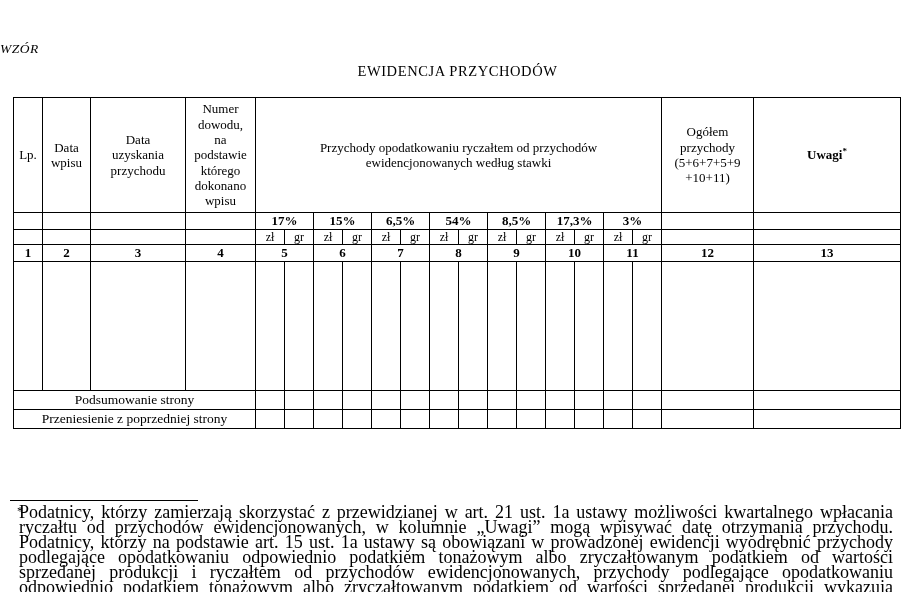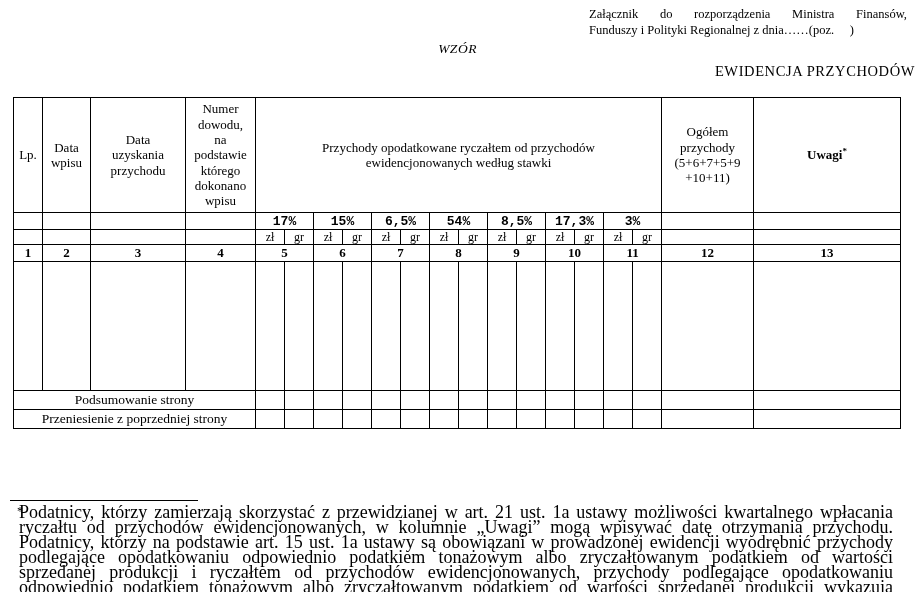--- a/index.html
+++ b/index.html
@@ -5,57 +5,53 @@
   html,body { margin:0; padding:0; background:#fff; }
   .page {
     position:relative; width:915px; height:592px; background:#ffffff;
     font-family:"Liberation Serif", serif; color:#000; overflow:hidden;
   }
   
   .annex { position:absolute; top:7px; right:8px; width:318px; font-size:12.5px; line-height:15.5px; }
   .annex .l1 { text-align:justify; text-align-last:justify; }
   .annex .l2 { text-align:left; }
   
-  .wzor  { position:absolute; top:41px; left:0; width:100%; text-align:center;
+  .wzor  { position:absolute; top:41px; left:0; width:100%; text-align:left;
            font-style:italic; font-size:13.5px; letter-spacing:0.5px; }
-  .title { position:absolute; top:63px; left:0; width:100%; text-align:right;
+  .title { position:absolute; top:63px; left:0; width:100%; text-align:center;
            font-size:14.5px; letter-spacing:0.6px; }
   
   table.form { position:absolute; top:97px; left:13px; width:887px;
                border-collapse:collapse; table-layout:fixed; }
   table.form td { border:1px solid #000; padding:0; margin:0; text-align:center;
                   vertical-align:middle; font-size:13px; overflow:hidden; }
   .hdr { white-space:pre-line; line-height:1.18; }
   .bold { font-weight:bold; }
   sup { font-size:9px; vertical-align:super; line-height:0; }
   tr.r-head  td { height:114px; }
-  tr.r-rates td { height:16px; font-weight:bold;font-family:Liberation Mono, monospace; }
+  tr.r-rates td { height:16px; font-weight:bold; }
   tr.r-units td { height:14px; font-size:12px; line-height:12px; }
   tr.r-nums  td { height:16px; font-weight:bold; }
   tr.r-body  td { height:128px; }
   tr.r-sum1  td, tr.r-sum2 td { height:18px; }
   tr.r-sum3  td { height:34px; }
   .sum-label { text-align:right; padding:0 4px !important;
                font-size:13.5px !important; white-space:pre-line; line-height:1.2; }
   
   .footnote-rule { position:absolute; left:10px; top:500px; width:188px;
                    border-top:1px solid #000; height:0; }
   .footnote-mark { position:absolute; left:17px; top:504px; font-size:12px; }
   .footnote { position:absolute; left:19px; top:505px; width:874px;
               font-size:18px; line-height:15px; text-align:justify; }
 </style>
 </head>
 <body>
 
 <div class="page">
 
-  <div class="annex">
-    <div class="l1">Załącznik do rozporządzenia Ministra Finansów,</div>
-    <div class="l2">Funduszy i Polityki Regionalnej z dnia……(poz.&nbsp;&nbsp;&nbsp;&nbsp;&nbsp;)</div>
-  </div>
 
   <div class="wzor">WZÓR</div>
   <div class="title">EWIDENCJA PRZYCHODÓW</div>
 
   <table class="form">
     <colgroup>
       <col style="width:29px">
         <col style="width:48px">
         <col style="width:95px">
         <col style="width:70px">
@@ -85,21 +81,21 @@
       <td class="hdr">Data
 uzyskania
 przychodu</td>
       <td class="hdr">Numer
 dowodu,
 na
 podstawie
 którego
 dokonano
 wpisu</td>
-      <td class="hdr" colspan="14">Przychody opodatkowane ryczałtem od przychodów
+      <td class="hdr" colspan="14">Przychody opodatkowaniu ryczałtem od przychodów
 ewidencjonowanych według stawki</td>
       <td class="hdr">Ogółem
 przychody
 (5+6+7+5+9
 +10+11)</td>
       <td class="hdr bold"><span>Uwagi</span><sup>*</sup></td>
     </tr>
 
     <tr class="r-rates">
       <td></td>

